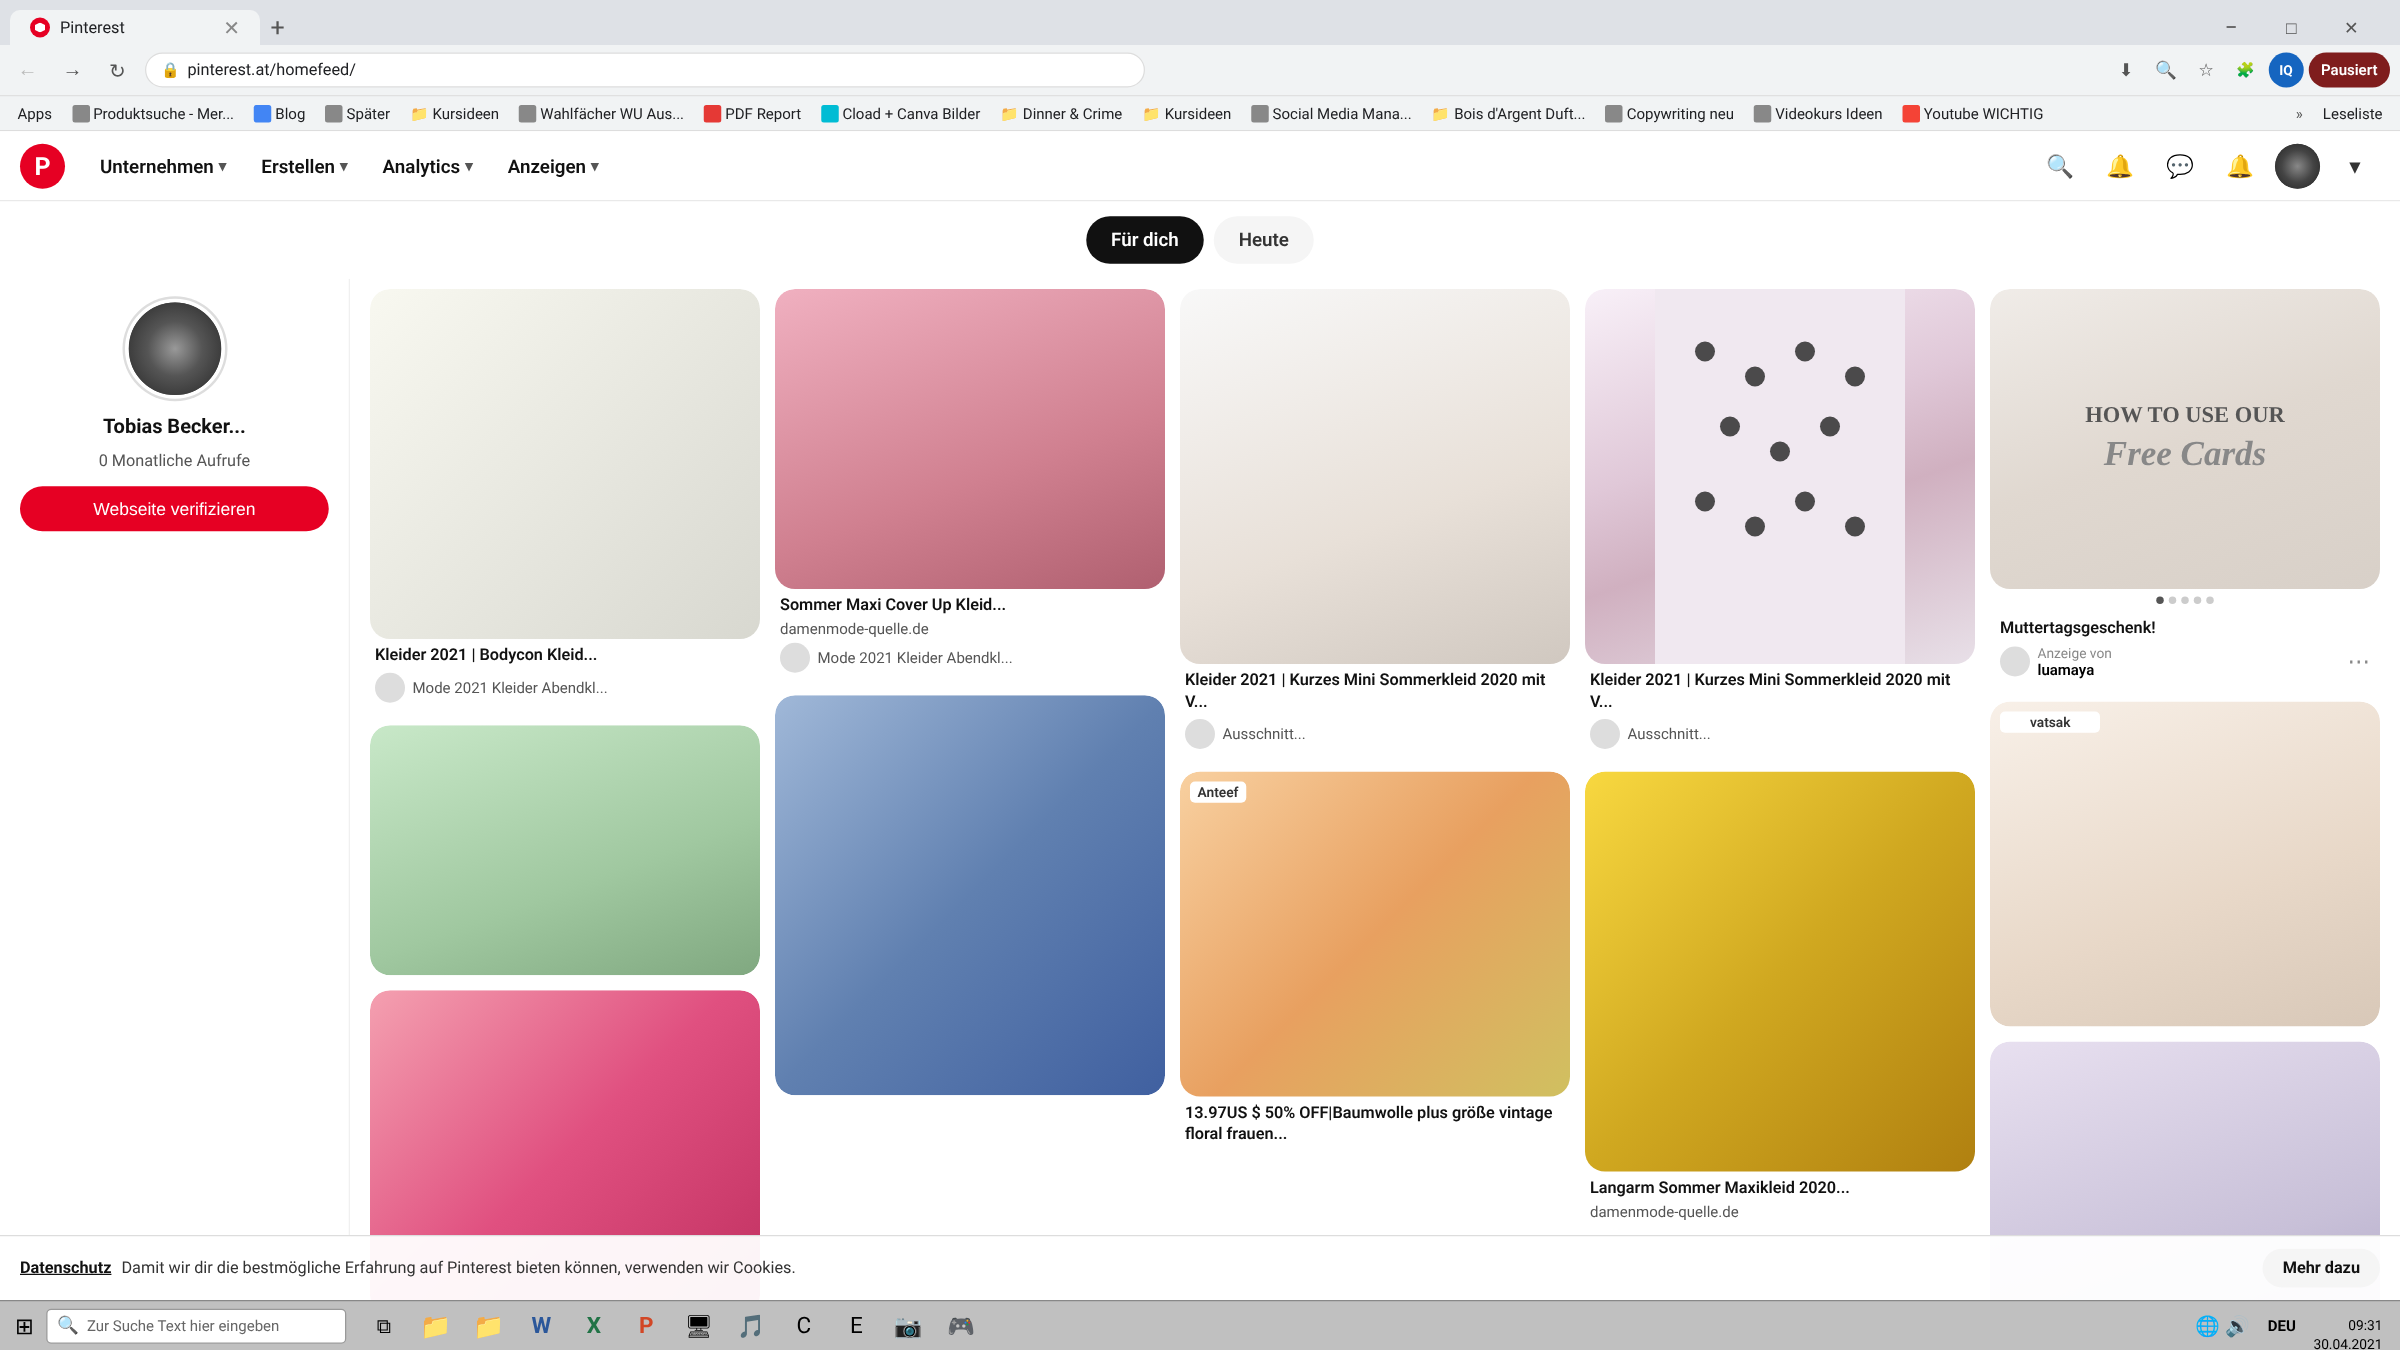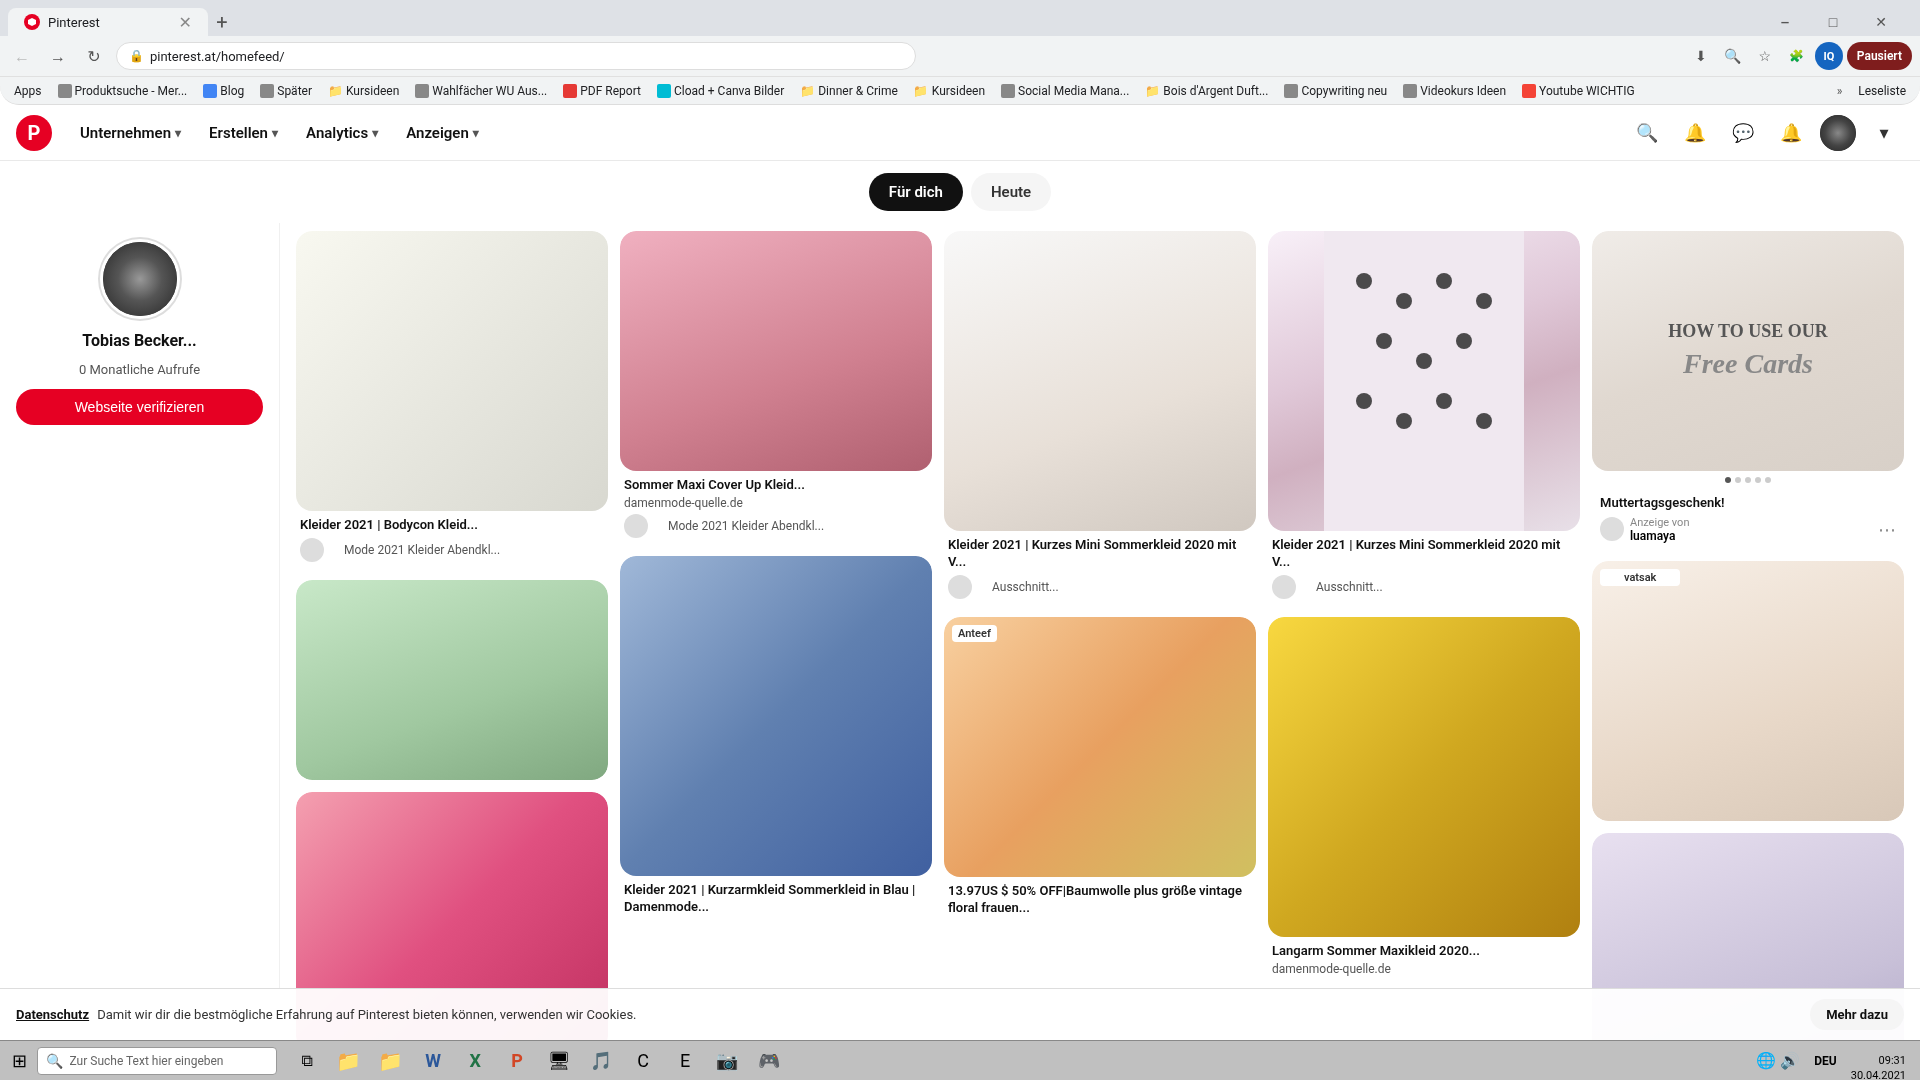--- a/index.html
+++ b/index.html
@@ -1,19 +1,19 @@
 <!DOCTYPE html>
 <html><head>
   <meta charset="utf-8">
   <style>
     * { margin: 0; padding: 0; box-sizing: border-box; }
     body { font-family: -apple-system, BlinkMacSystemFont, 'Segoe UI', Roboto, sans-serif; background: #fff; width: 1920px; height: 1080px; overflow: hidden; }
 
     
-    .browser-chrome { background: #f1f3f4; border-bottom: 1px solid #ddd; border-radius: 19px; }
+    .browser-chrome { background: #f1f3f4; border-bottom: 1px solid #ddd; }
     .tab-bar { display: flex; align-items: center; padding: 8px 8px 0; background: #dee1e6; height: 36px; }
     .tab { display: flex; align-items: center; background: #f1f3f4; border-radius: 8px 8px 0 0; padding: 0 16px; height: 28px; font-size: 13px; color: #202124; min-width: 200px; gap: 8px; }
     .tab-favicon { width: 16px; height: 16px; background: #e60023; border-radius: 50%; display: flex; align-items: center; justify-content: center; }
     .tab-favicon::before { content: ''; display: block; width: 8px; height: 8px; background: white; clip-path: polygon(50% 0%, 100% 25%, 100% 75%, 50% 100%, 0% 75%, 0% 25%); }
     .tab-close { margin-left: auto; color: #888; cursor: pointer; font-size: 16px; }
     .new-tab-btn { width: 28px; height: 28px; display: flex; align-items: center; justify-content: center; border-radius: 50%; color: #555; font-size: 20px; cursor: pointer; }
 
     .address-bar-row { display: flex; align-items: center; padding: 4px 8px; gap: 8px; height: 40px; background: #f1f3f4; }
     .nav-btn { width: 28px; height: 28px; display: flex; align-items: center; justify-content: center; border-radius: 50%; cursor: pointer; color: #555; font-size: 16px; }
     .nav-btn.disabled { color: #bbb; cursor: default; }
@@ -57,21 +57,21 @@
     .verify-btn { background: #e60023; color: white; border: none; border-radius: 24px; padding: 10px 20px; font-size: 14px; font-weight: 400; cursor: pointer; width: 100%; }
     .pin-create-btn { background: #f5f5f5; color: #111; border: none; border-radius: 24px; padding: 10px 20px; font-size: 14px; font-weight: 600; cursor: pointer; width: 100%; }
 
     
     .pin-grid { flex: 1; overflow-y: auto; padding: 8px 16px; }
     .masonry { columns: 5; column-gap: 12px; }
     .pin-card { break-inside: avoid; margin-bottom: 12px; border-radius: 16px; overflow: hidden; cursor: pointer; position: relative; }
     .pin-info { padding: 6px 4px; }
     .pin-title { font-size: 13px; font-weight: 600; color: #111; line-height: 1.3; }
     .pin-source { font-size: 12px; color: #555; margin-top: 2px; }
-    .pin-author { display: flex; align-items: center; gap: 20px; margin-top: 4px; }
+    .pin-author { display: flex; align-items: center; gap: 6px; margin-top: 4px; }
     .pin-author-avatar { width: 24px; height: 24px; border-radius: 50%; background: #ddd; }
     .pin-author-name { font-size: 12px; color: #555; }
 
     
     .ad-card { break-inside: avoid; margin-bottom: 12px; border-radius: 16px; overflow: hidden; cursor: pointer; position: relative; }
     .ad-info { padding: 6px 8px; }
     .ad-from { display: flex; align-items: center; gap: 6px; margin-top: 4px; }
     .ad-avatar { width: 24px; height: 24px; border-radius: 50%; background: #ddd; }
     .ad-dots { margin-left: auto; color: #888; font-size: 18px; }
 
@@ -291,23 +291,20 @@
             <div class="pin-source">damenmode-quelle.de</div>
             <div class="pin-author">
               <div class="pin-author-avatar"></div>
               <span class="pin-author-name">Mode 2021 Kleider Abendkl...</span>
             </div>
           </div>
         </div>
 
         <div class="pin-card">
           <div class="img-blue-dress" style="border-radius:16px;"></div>
-          <div class="pin-info">
-            <div class="pin-title">Kleider 2021 | Kurzarmkleid Sommerkleid in Blau | Damenmode...</div>
-          </div>
         </div>
 
         <div class="pin-card">
           <div style="height:300px;border-radius:16px;background:linear-gradient(160deg,#f8f8f8 0%,#e8e0d8 60%,#d0c8c0 100%);position:relative;">
             
           </div>
           <div class="pin-info">
             <div class="pin-title">Kleider 2021 | Kurzes Mini Sommerkleid 2020 mit V...</div>
             <div class="pin-author">
               <div class="pin-author-avatar"></div>

